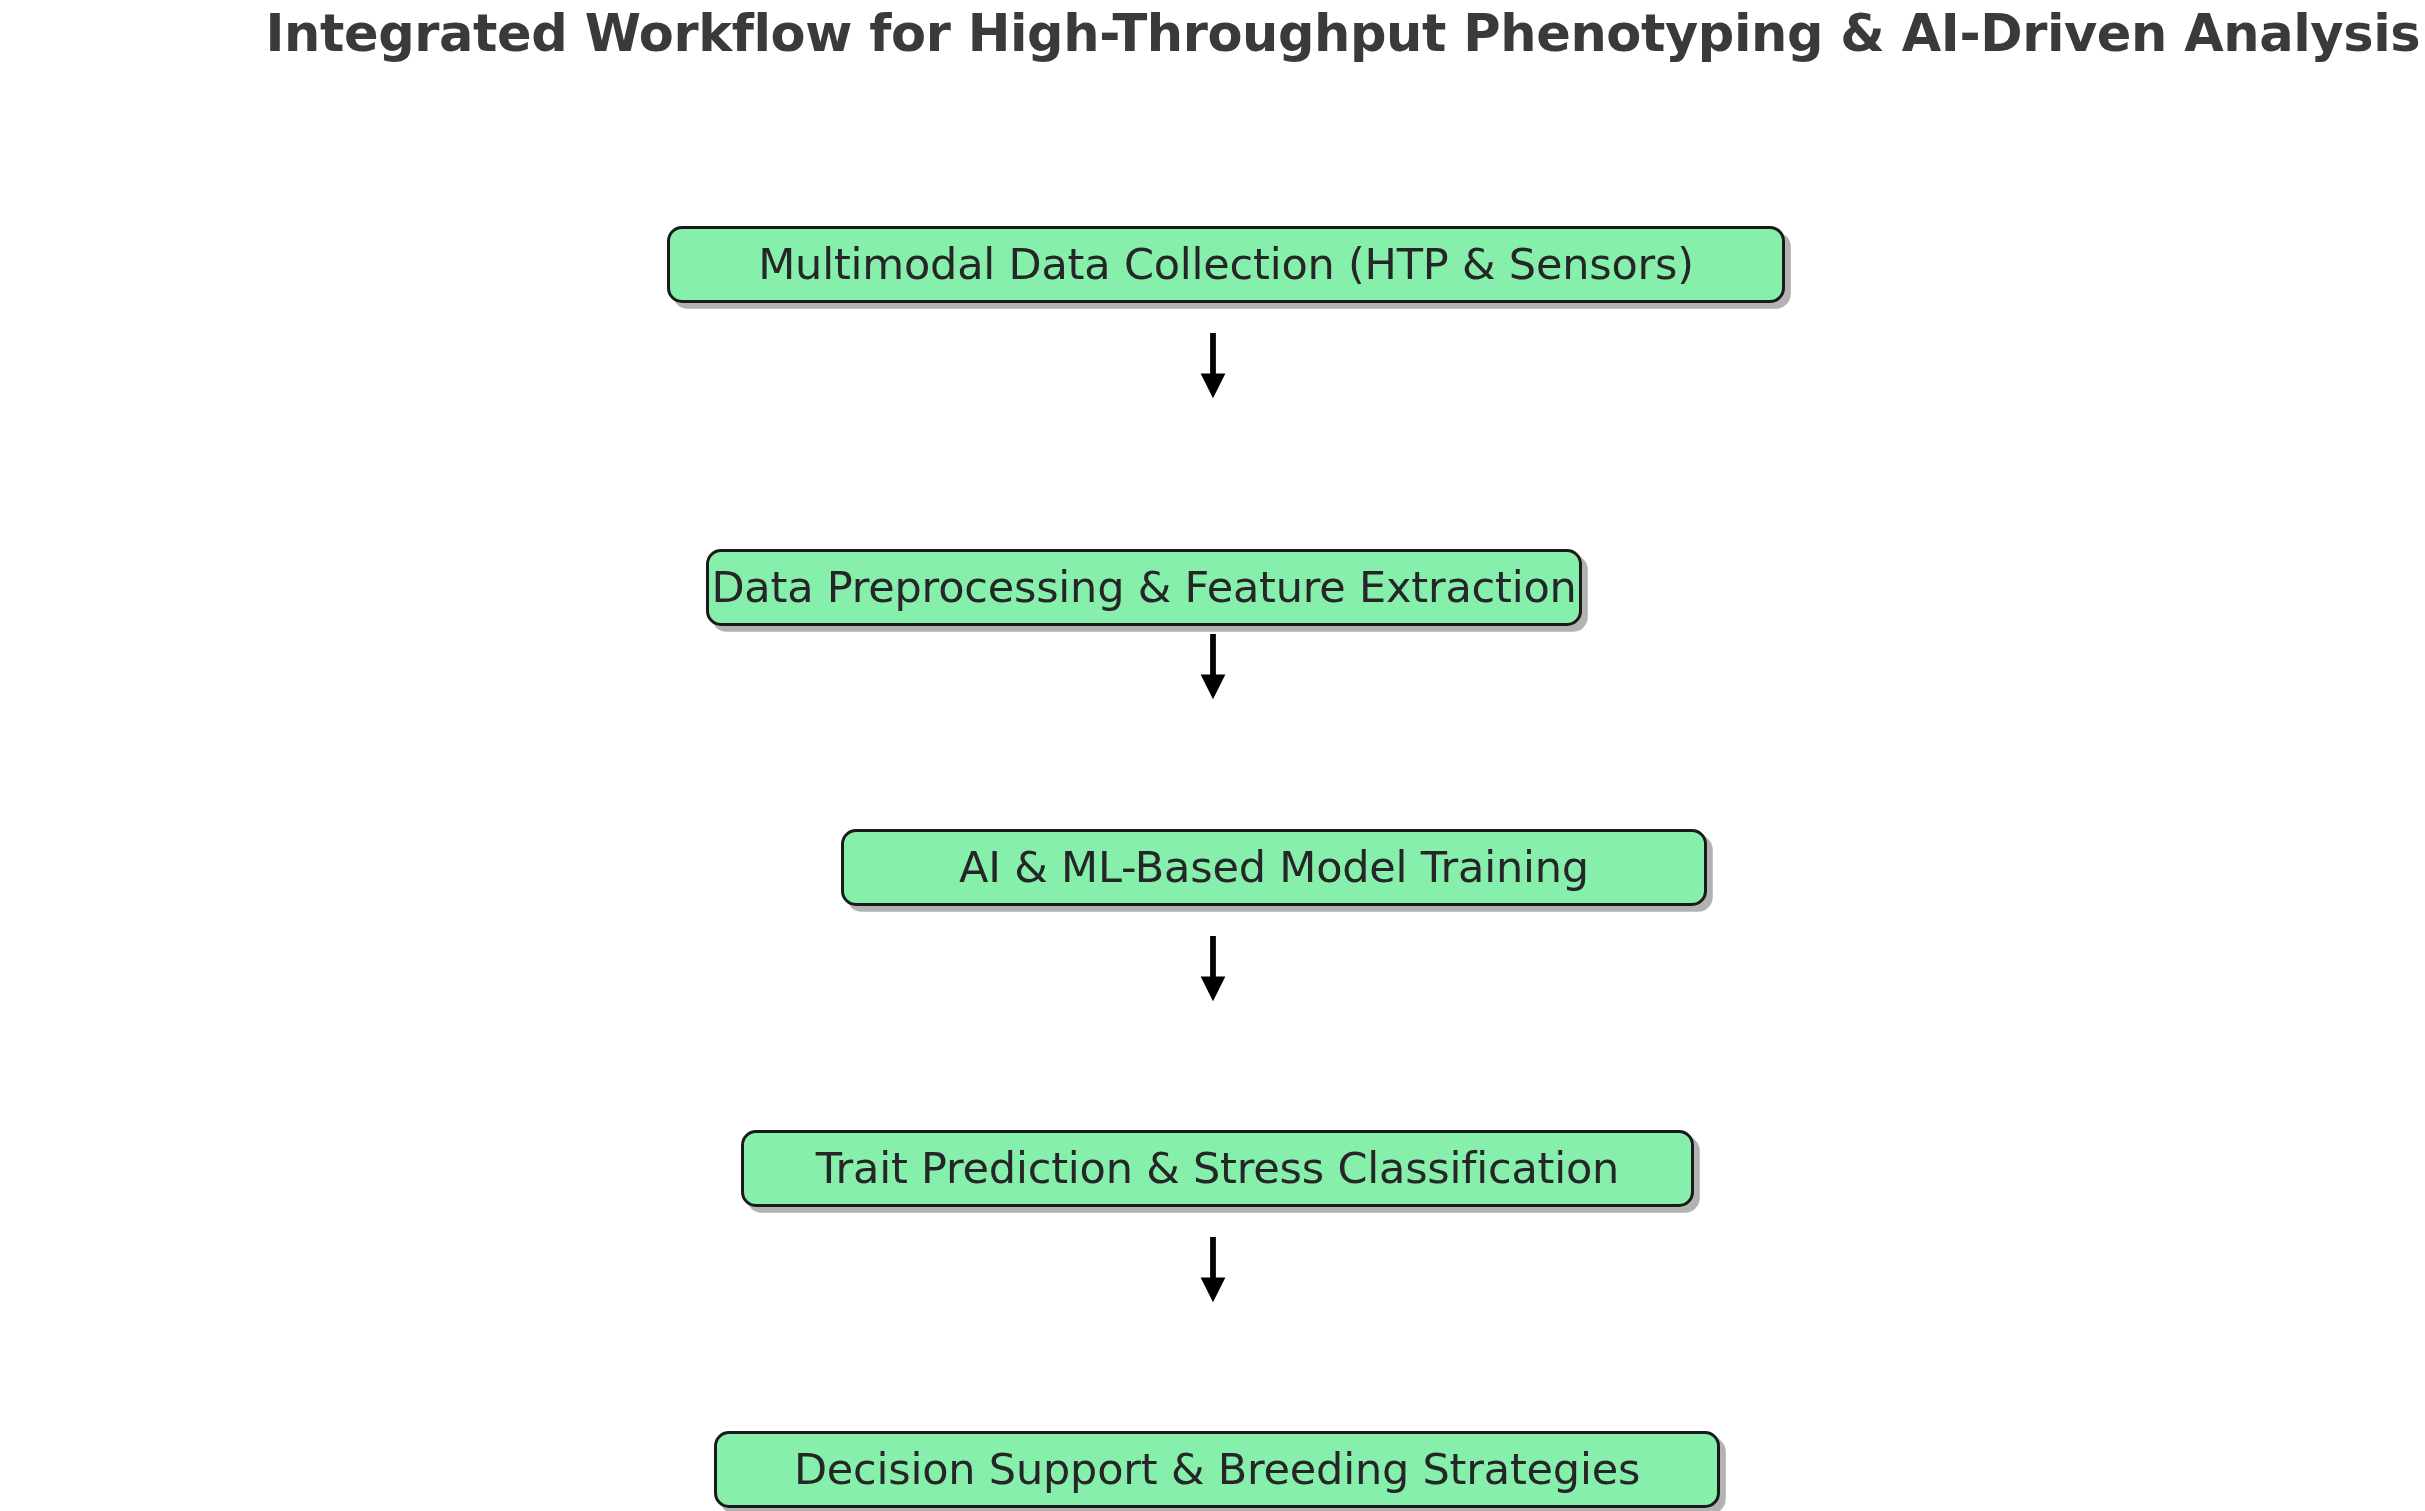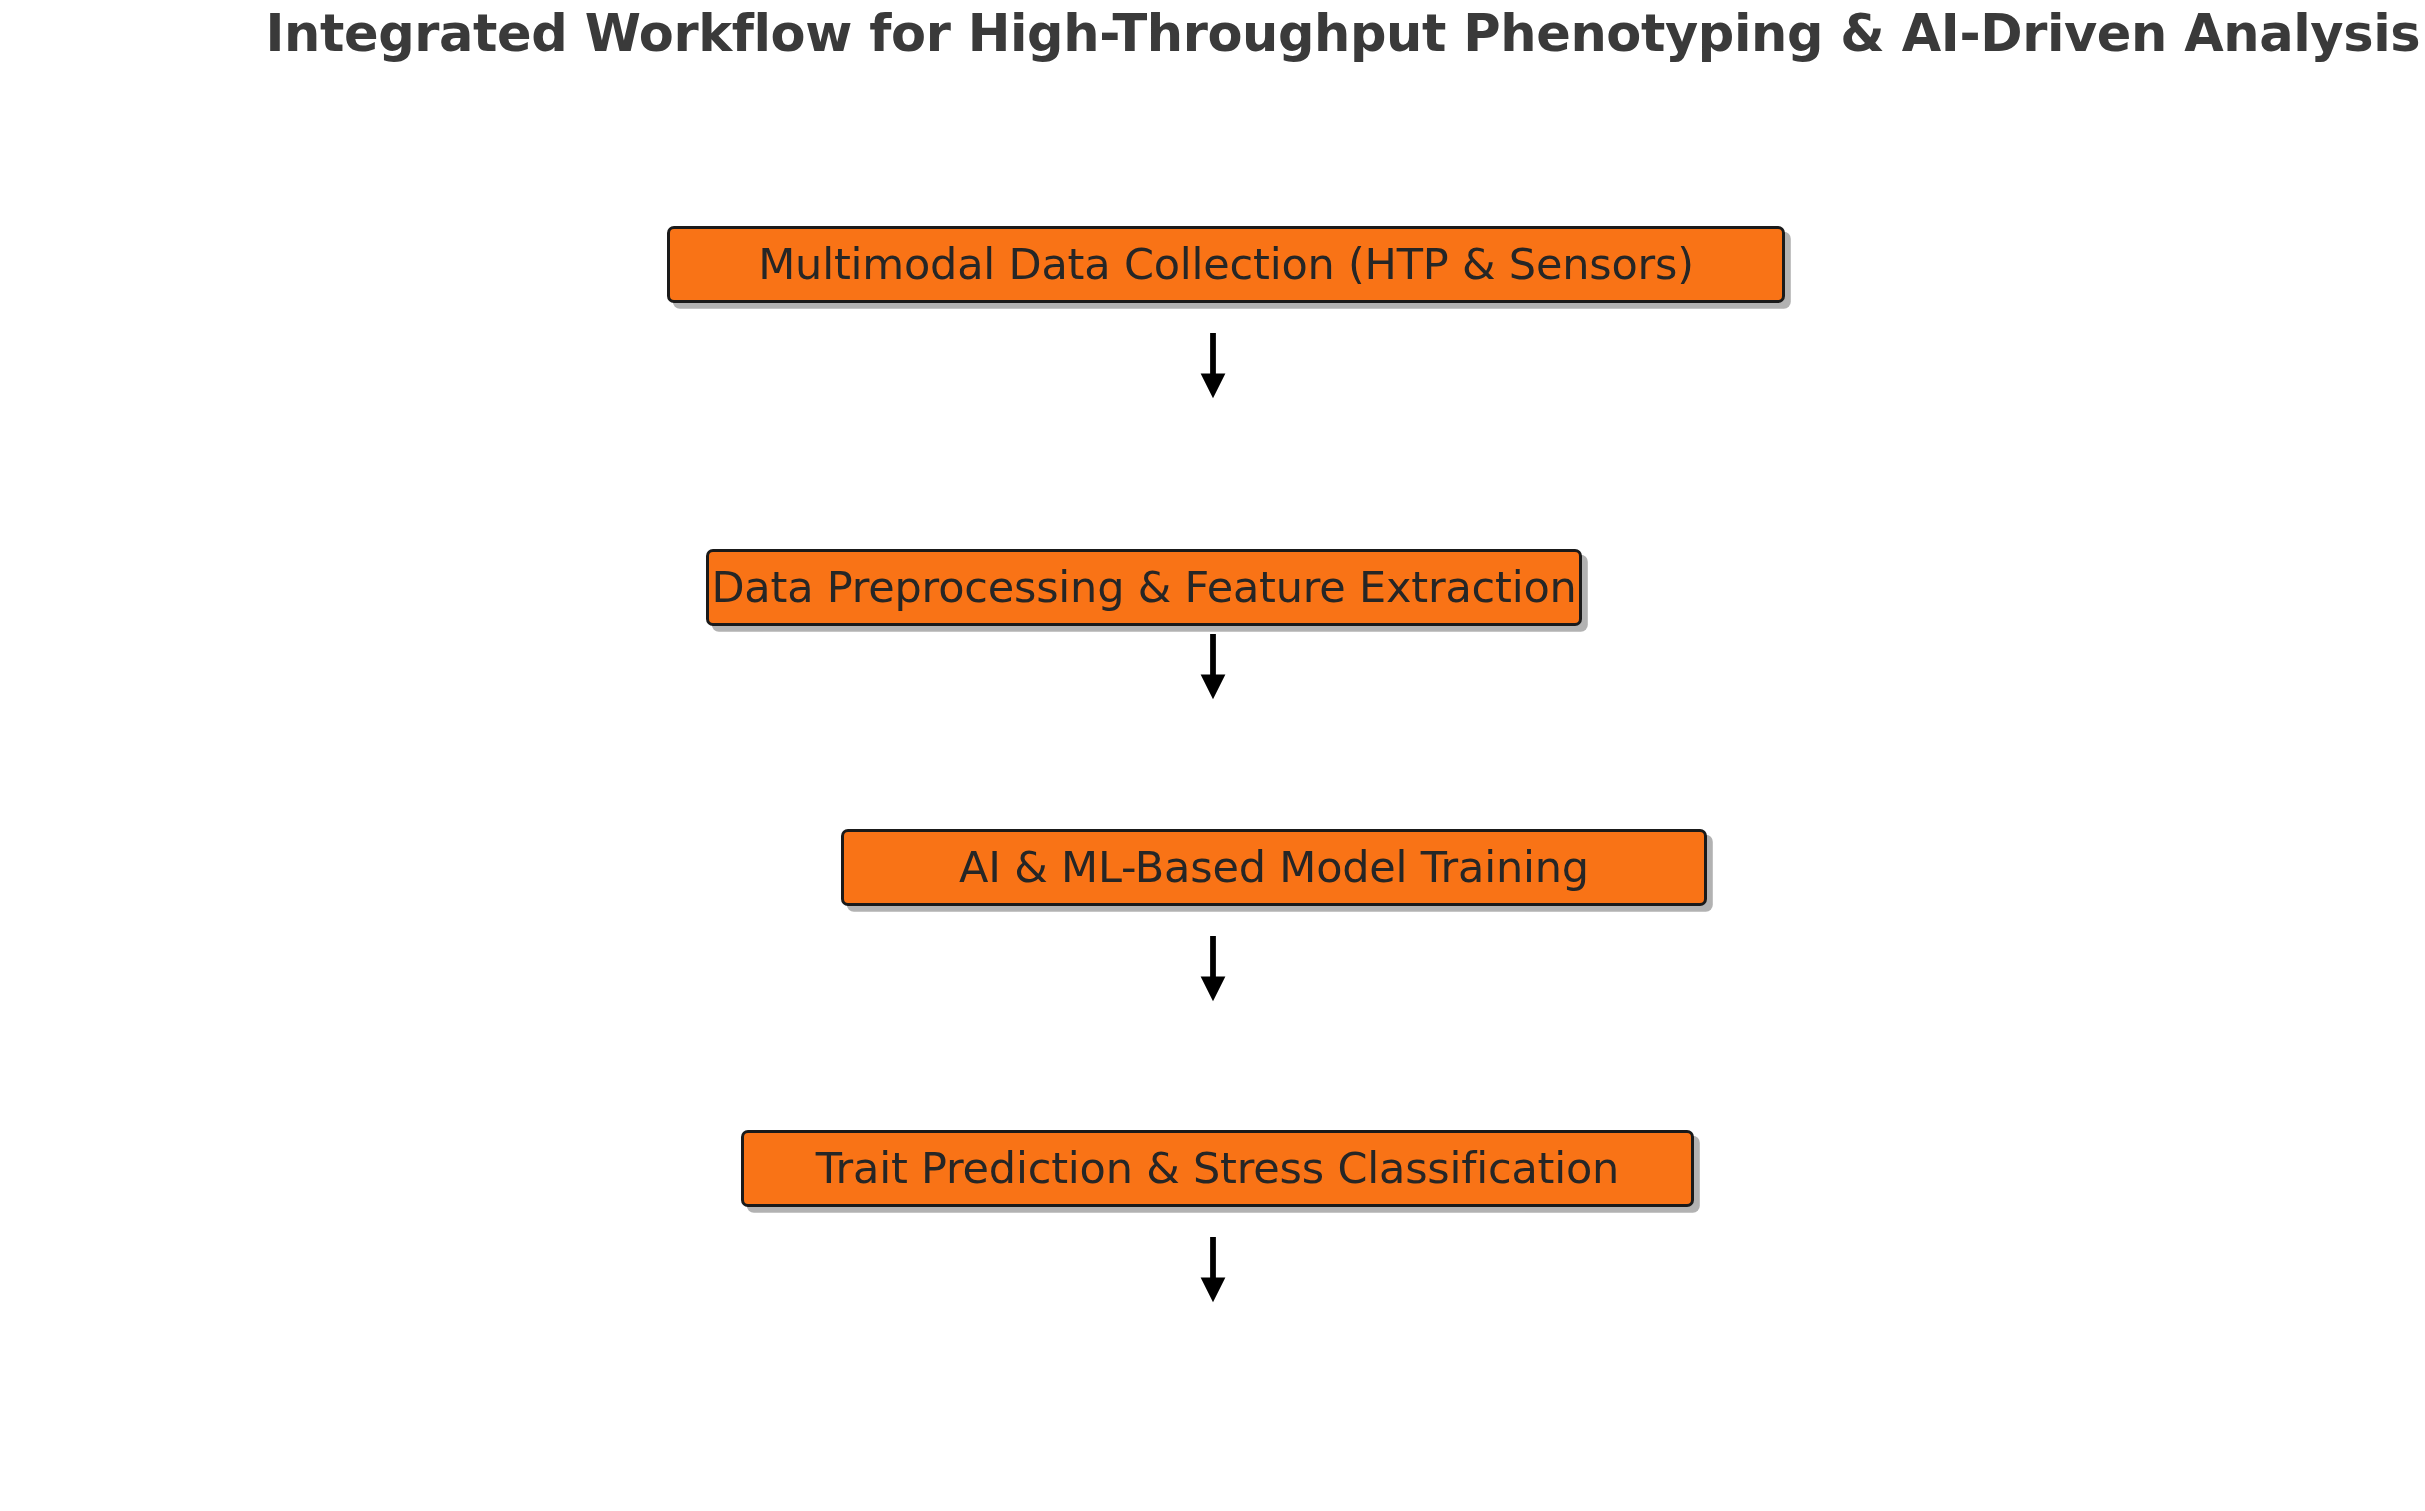--- a/index.html
+++ b/index.html
@@ -34,23 +34,23 @@
     position: absolute;
     left: 0;
     top: 0;
     width: 2426px;
     height: 1511px;
   }
 
   .flow-node {
     position: absolute;
     box-sizing: border-box;
-    background: #f97316;
+    background: #86efac;
     border: 3.3px solid #1a1a1a;
-    border-radius: 7px;
+    border-radius: 15px;
     box-shadow: 5.8px 5.8px 0 rgba(0,0,0,0.30);
     display: flex;
     align-items: center;
     justify-content: center;
     height: 77px;
   }
 
   .flow-node-label {
     font-family: "DejaVu Sans", sans-serif;
     font-size: 43px;
@@ -125,15 +125,18 @@
     <span class="flow-node-label">Trait Prediction &amp; Stress Classification</span>
   </div>
 
   <div class="flow-arrow" id="arrow-3">
     <svg viewBox="0 0 46 80" xmlns="http://www.w3.org/2000/svg" aria-hidden="true">
       <path d="M23 0 L23 54" stroke="#000000" stroke-width="7" fill="none"></path>
       <path d="M23 79 L8 49 L38 49 Z" fill="#000000"></path>
     </svg>
   </div>
 
+  <div class="flow-node" id="node-4">
+    <span class="flow-node-label">Decision Support &amp; Breeding Strategies</span>
+  </div>
 
 </div>
 
 
 </body></html>

